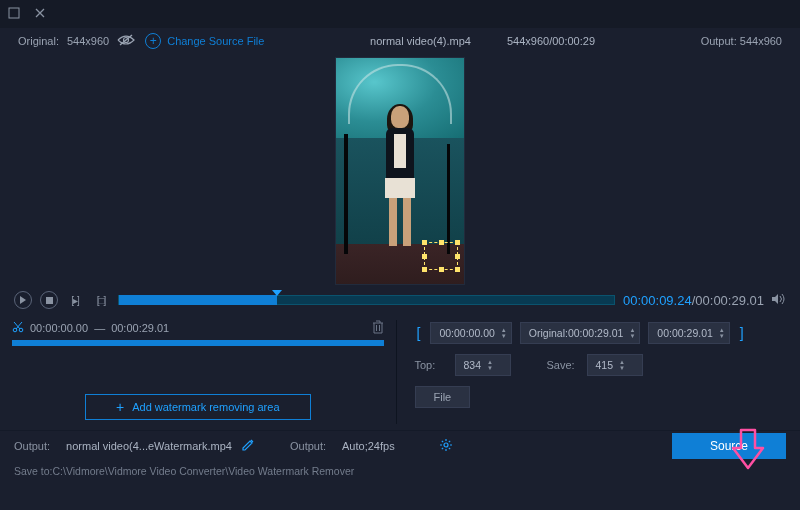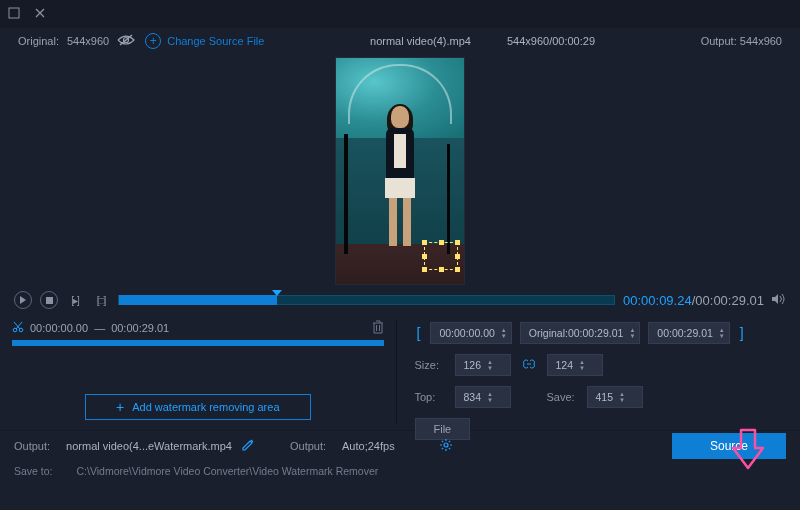--- a/index.html
+++ b/index.html
@@ -75,21 +75,21 @@
   .reset-btn { background: #2a3142; border: 1px solid #353d52; color: #9aa3b2; padding: 4px 18px; font-size: 11px; cursor: pointer; align-self: flex-start; }
 
   .bottom-row { height: 30px; display: flex; align-items: center; padding: 0 14px; gap: 10px; background: #1a1f2e; border-top: 1px solid #141a28; }
   .out-lbl { color: #8a93a2; }
   .out-val { color: #aab3c2; margin-left: 6px; }
   .pen-icon { color: #1fa1ff; }
   .gear-icon { color: #1fa1ff; }
   .export-btn { margin-left: auto; background: #0f7fd6; color: #fff; border: none; padding: 6px 38px; font-size: 12px; cursor: pointer; position: relative; }
   .arrow-annot { position: absolute; right: 34px; bottom: 40px; pointer-events: none; }
 
-  .saveto-row { height: 22px; display: flex; align-items: center; padding: 0 14px; gap: 24px; color: #737c8c; font-size: 10.5px; }
+  .saveto-row { height: 22px; display: flex; align-items: center; padding: 0 14px; gap: 0; color: #737c8c; font-size: 10.5px; }
 </style>
 </head>
 <body>
 
 <div class="titlebar">
   <div class="window-controls">
     <span>
       <svg width="12" height="12" viewBox="0 0 12 12">
           <rect x="1" y="1" width="10" height="10" fill="none" stroke="#8a93a2" stroke-width="1"></rect>
         </svg>
@@ -238,42 +238,20 @@
       <div class="numbox">
         <span>00:00:29.01</span>
         <span class="spin">
             <span>▲</span>
             <span>▼</span>
           </span>
       </div>
       <span class="bracket">]</span>
     </div>
     <div class="kv-row">
-      <span class="lbl">Size:</span>
-      <div class="numbox" style="width:56px;">
-        <span>126</span>
-        <span class="spin">
-            <span>▲</span>
-            <span>▼</span>
-          </span>
-      </div>
-      <span class="link-icon">
-        <svg width="12" height="10" viewBox="0 0 12 10">
-            <path d="M4 5 H8 M1 5 A2.5 2.5 0 0 1 5 2 M11 5 A2.5 2.5 0 0 0 7 2 M1 5 A2.5 2.5 0 0 0 5 8 M11 5 A2.5 2.5 0 0 1 7 8" fill="none" stroke="#1fa1ff" stroke-width="1"></path>
-          </svg>
-      </span>
-      <div class="numbox" style="width:56px;">
-        <span>124</span>
-        <span class="spin">
-            <span>▲</span>
-            <span>▼</span>
-          </span>
-      </div>
-    </div>
-    <div class="kv-row">
       <span class="lbl">Top:</span>
       <div class="numbox" style="width:56px;">
         <span>834</span>
         <span class="spin">
             <span>▲</span>
             <span>▼</span>
           </span>
       </div>
       <span style="width:20px;"></span>
       <span class="lbl">Save:</span>

